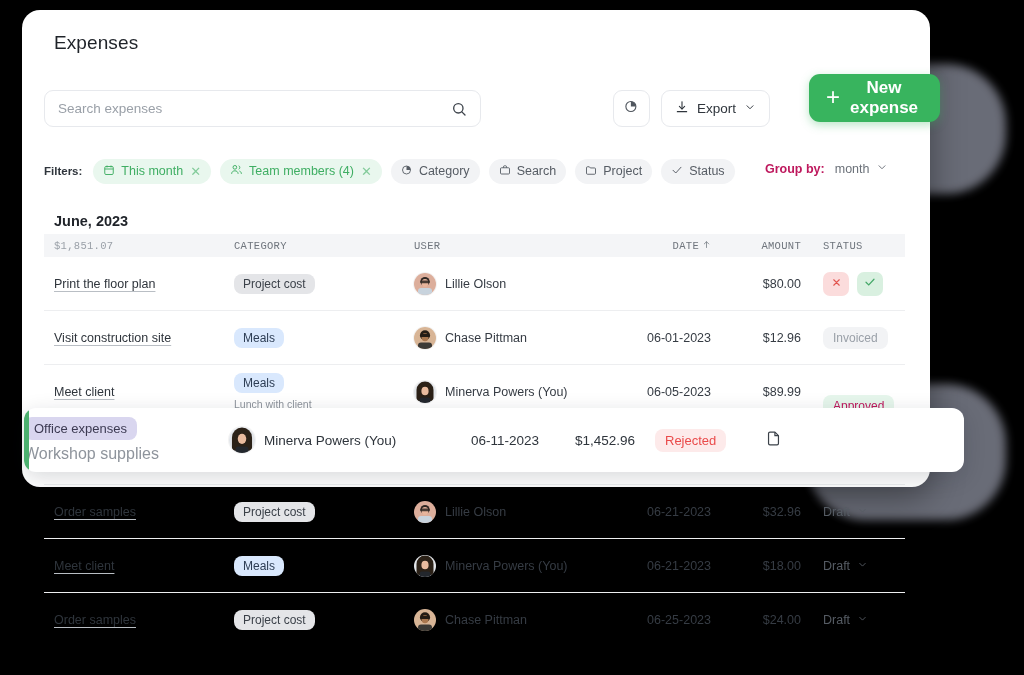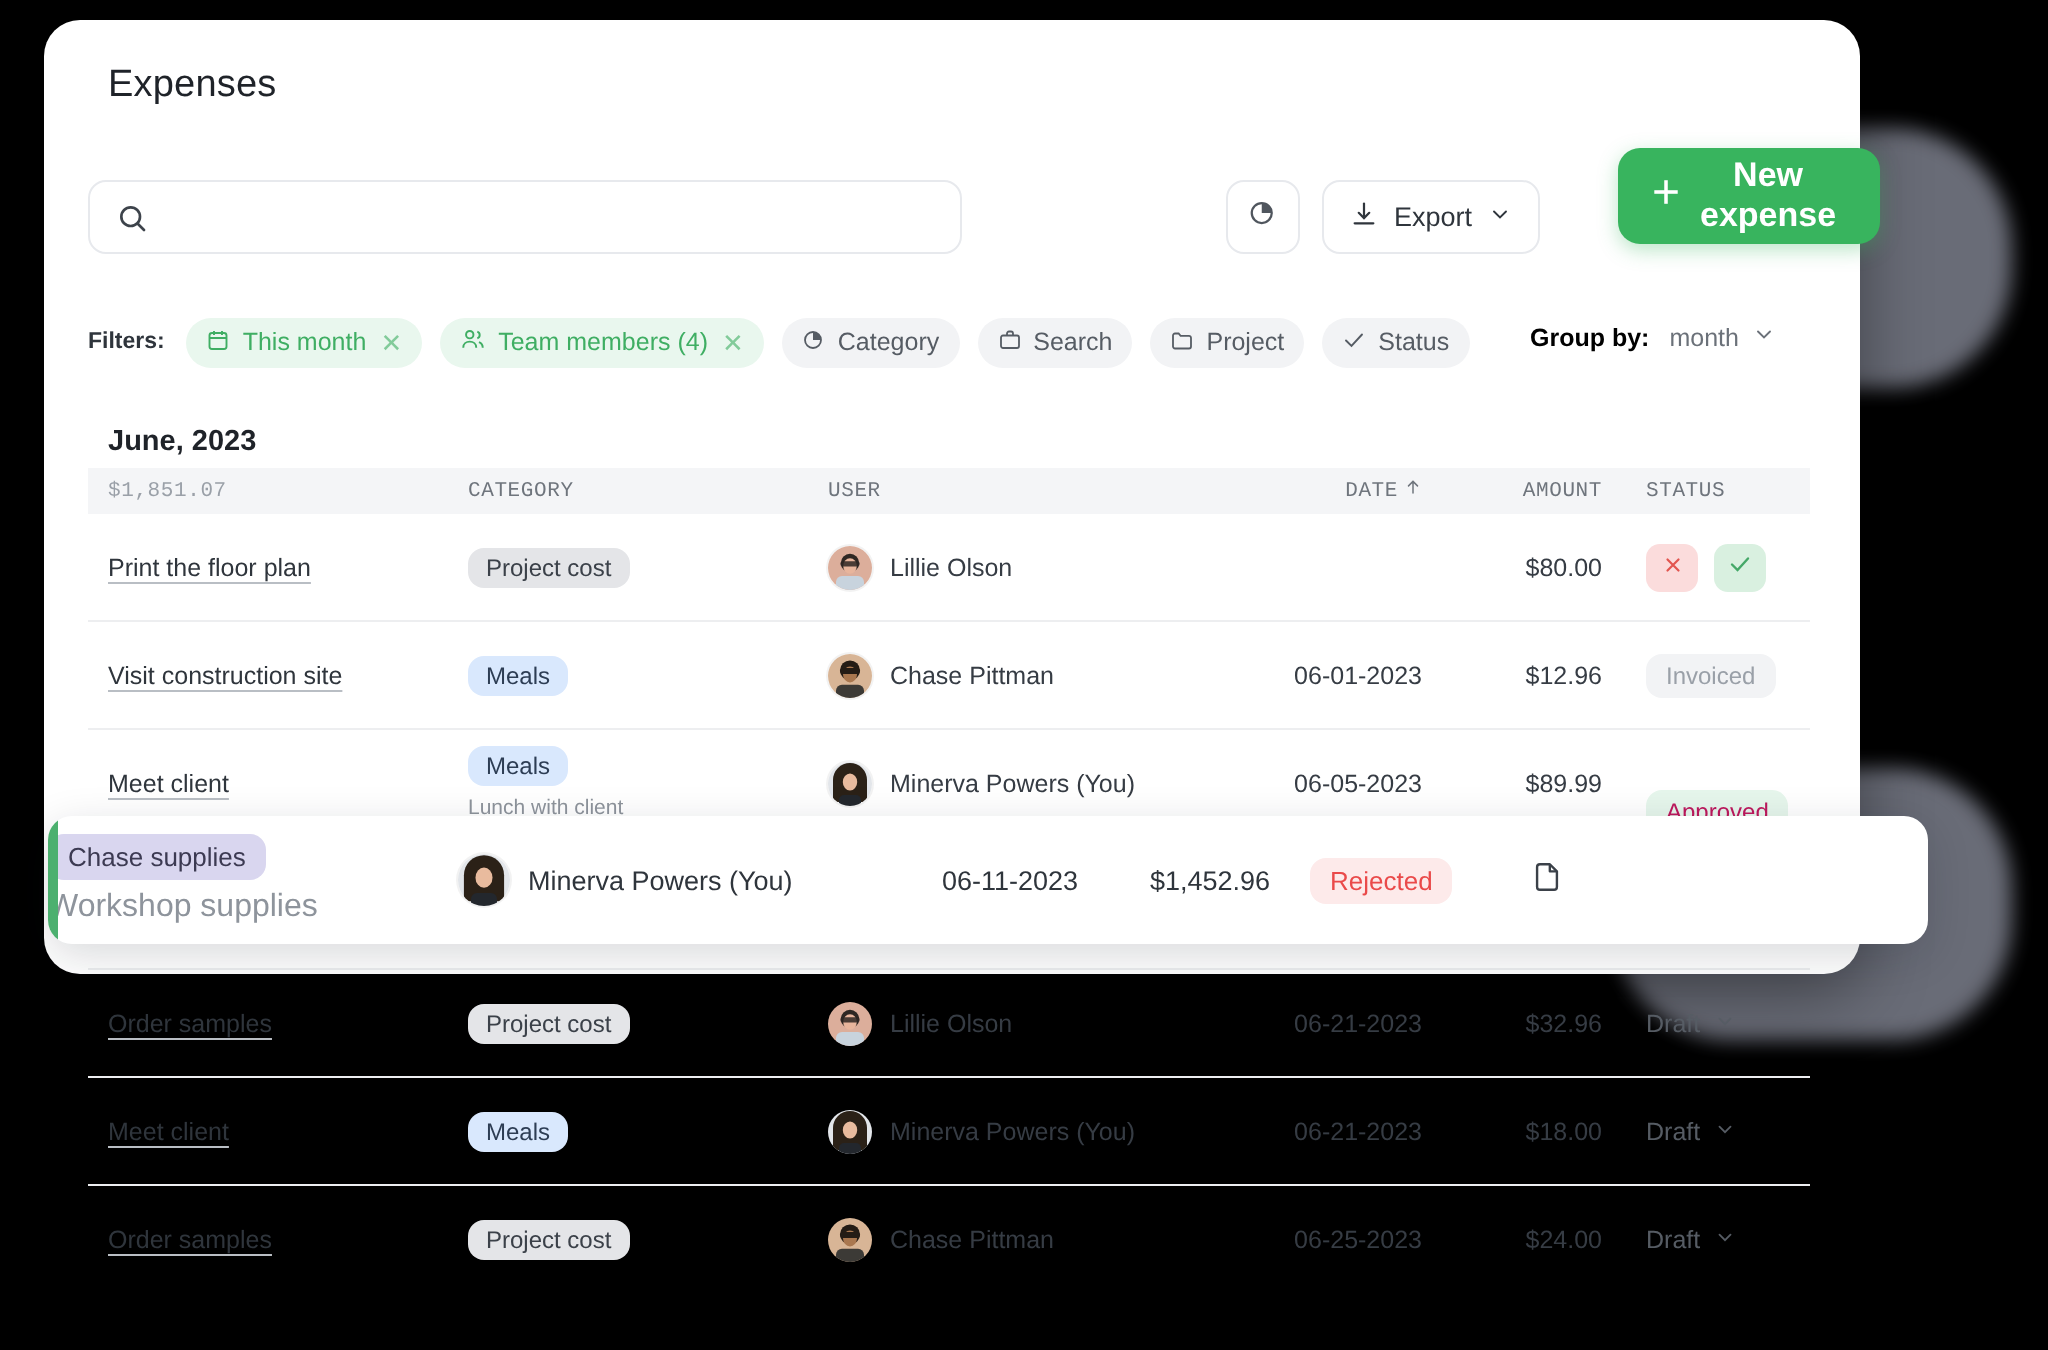--- a/index.html
+++ b/index.html
@@ -94,21 +94,21 @@
   }
   .chip.active { background: #e9f7ee; color: #3fae63; }
   .chip .x { font-size: 13px; opacity: .6; margin-left: 1px; }
   .chip svg { flex: none; }
 
   .groupby {
     position: absolute; left: 743px; top: 151px;
     display: flex; align-items: center; gap: 10px;
     font-size: 12.5px;
   }
-  .groupby .lbl { font-weight: bold; color: #000000; }
+  .groupby .lbl { font-weight: bold; color: #be185d; }
   .groupby .val { color: #6b7179; display: flex; align-items: center; gap: 7px; cursor: pointer; }
 
   
   .month-title {
     position: absolute; left: 32px; top: 203px;
     font-size: 14.5px; font-weight: bold; color: #1f2329;
   }
   .table { position: absolute; left: 22px; top: 224px; width: 861px; }
 
   .thead {
@@ -216,20 +216,21 @@
 <div id="stage">
 
   <div class="blob b1"></div>
   <div class="blob b2"></div>
 
   <div class="card">
 
     <div class="page-title">Expenses</div>
 
     <div class="search-wrap">
+      <input class="search-input" type="text" placeholder="Search expenses" style="">
       <span class="search-icon">
         <svg width="16" height="16" viewBox="0 0 24 24" fill="none" stroke="currentColor" stroke-width="2" stroke-linecap="round">
             <circle cx="11" cy="11" r="7"></circle>
             <line x1="16.3" y1="16.3" x2="21" y2="21"></line>
           </svg>
       </span>
     </div>
 
     <div class="icon-btn">
       <span>
@@ -545,21 +546,21 @@
           </span>
         </div>
       </div>
 
     </div>
   </div>
 
   <div class="row-elevated">
     <div class="accent"></div>
     <div class="c-cat cat-cell">
-      <span class="badge purple">Chase supplies</span>
+      <span class="badge purple">Office expenses</span>
       <span class="cat-sub">Workshop supplies</span>
     </div>
     <div class="c-user">
       <span class="user-cell">
         <span class="avatar">
           <svg width="26" height="26" viewBox="0 0 22 22">
               <rect width="22" height="22" fill="#e3e6ea"></rect>
           <path d="M2.5 9a8.5 8.5 0 0 1 17 0v11h-17z" fill="#2b2117"></path>
           <ellipse cx="11" cy="10" rx="3.6" ry="4.3" fill="#e9bb9e"></ellipse>
           <rect x="5.5" y="16.5" width="11" height="7" rx="2.5" fill="#23272d"></rect>

